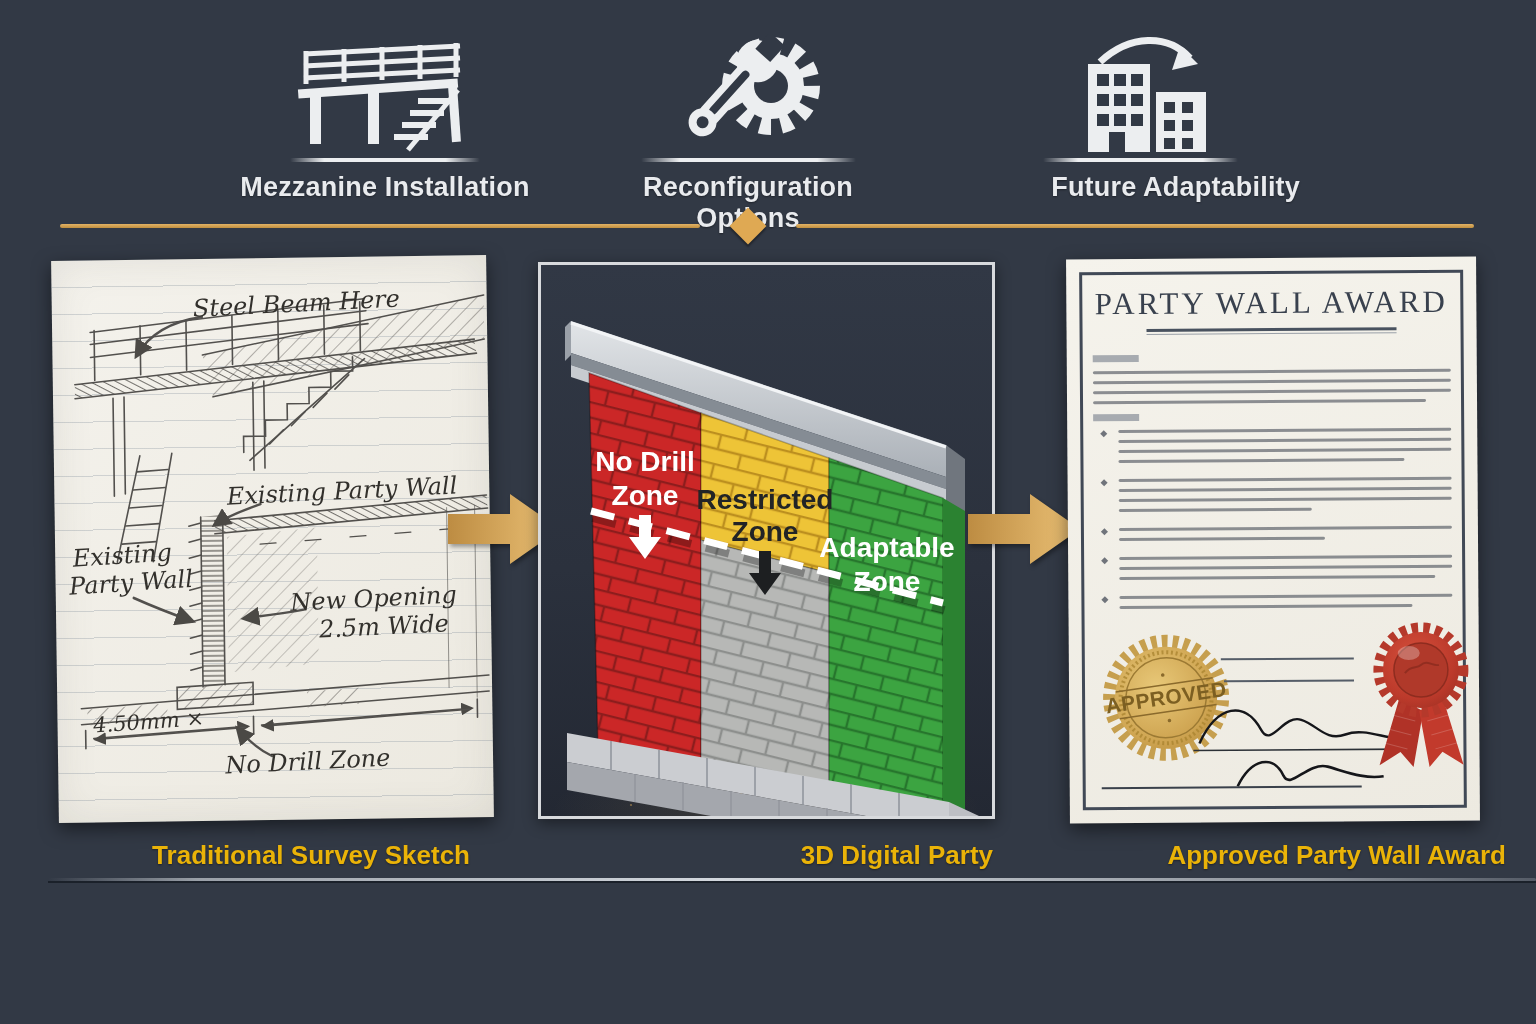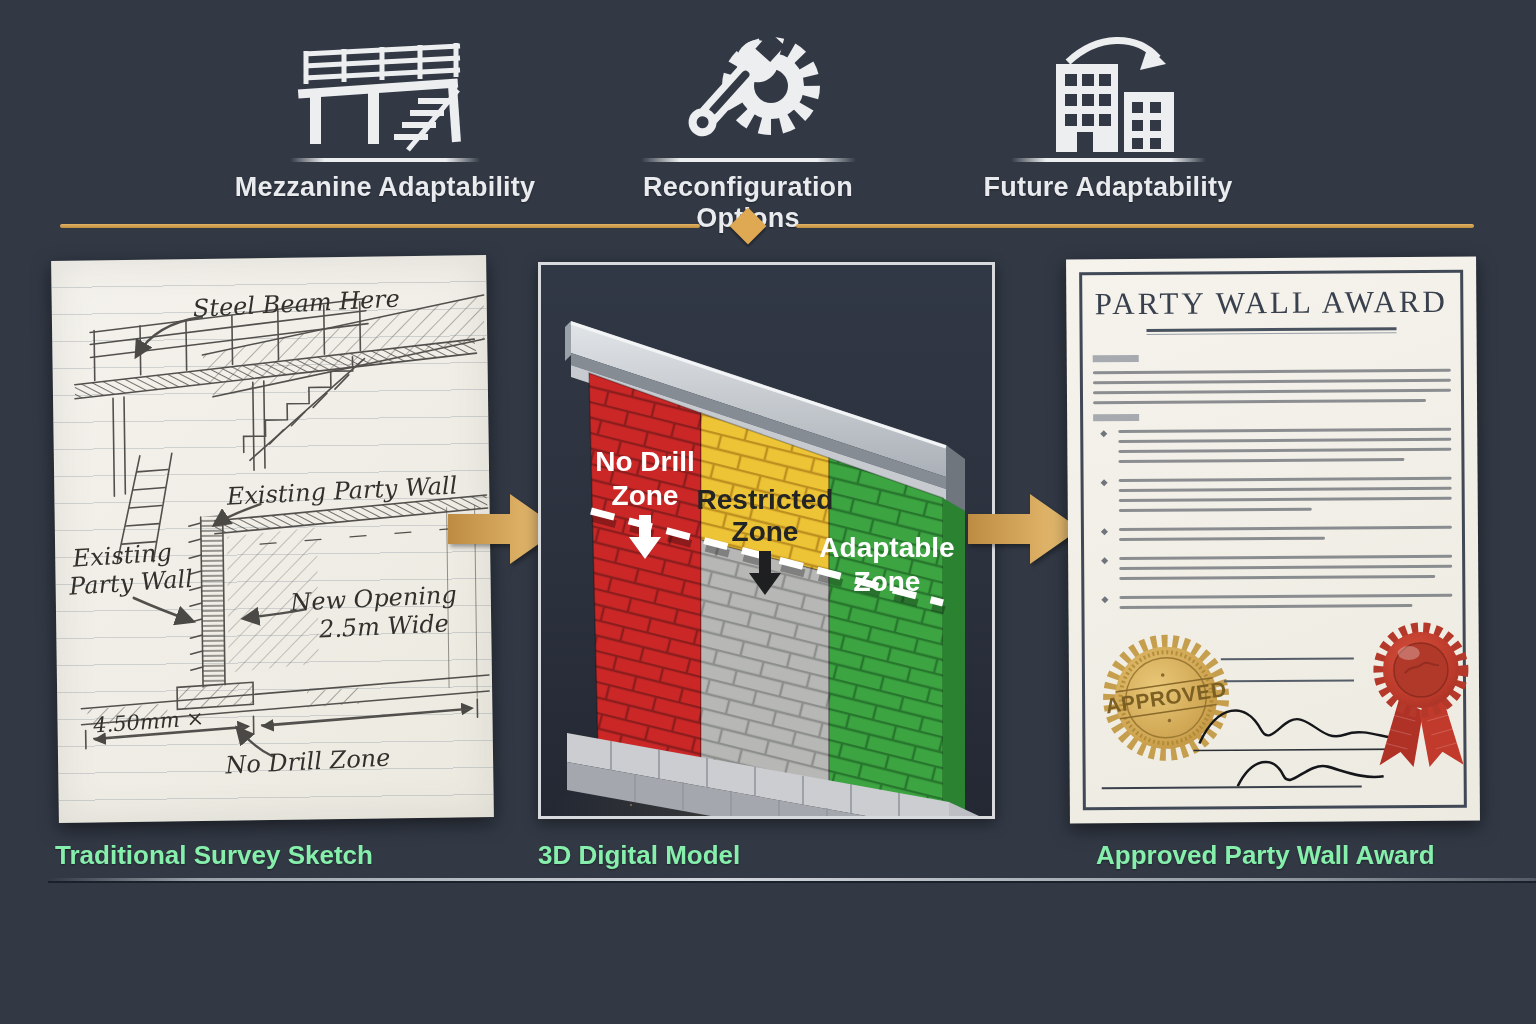--- a/index.html
+++ b/index.html
@@ -40,22 +40,22 @@
     font-size:31px;letter-spacing:3px;color:#39414e;font-weight:normal;}
   .award-rule{width:250px;height:3px;background:#49525f;margin:7px auto 0 auto;}
   .award-rule2{width:250px;height:1px;background:#9aa0a8;margin:2px auto 0 auto;}
   .award-body{padding:10px 26px 0 26px;}
   .gbar{width:46px;height:7px;background:#a7abb0;margin:10px 0 9px 0;}
   .gl{height:3px;background:#70747b;opacity:.8;border-radius:2px;margin-bottom:7px;}
   .bullet{display:flex;margin-bottom:9px;}
   .bmark{width:5px;height:5px;background:#70747b;transform:rotate(45deg);margin:1px 12px 0 8px;flex:none;}
   .blines{flex:1;}
   .sigline{position:absolute;height:2px;background:#555d68;}
-  .captions .cap{position:absolute;top:840px;text-align:left;font-size:26px;font-weight:bold;
-    color:#86efac;text-shadow:0 1px 2px rgba(0,0,0,.4);}
+  .captions .cap{position:absolute;top:840px;text-align:right;font-size:26px;font-weight:bold;
+    color:#eab308;text-shadow:0 1px 2px rgba(0,0,0,.4);}
   .silver-line{position:absolute;left:48px;right:0;top:878px;height:3px;border-radius:2px;
     background:linear-gradient(to right,rgba(255,255,255,0),#9aa0a8 10%,#d2d7dd 45%,#8d939b 85%,rgba(190,196,204,.25));}
   .silver-line-shadow{position:absolute;left:48px;right:0;top:881px;height:2px;background:rgba(10,14,20,.55);}
   .arrow-shadow{filter:drop-shadow(2px 3px 2px rgba(0,0,0,.35));}
   svg text{user-select:none;}
   .hand{font-family:"DejaVu Serif",serif;font-style:italic;fill:#32302c;}
 </style>
 </head>
 <body>
 
@@ -84,21 +84,21 @@
         <rect x="128" y="60" width="34" height="6"></rect>
           <rect x="120" y="72" width="34" height="6"></rect>
         <rect x="112" y="84" width="34" height="6"></rect>
           <rect x="104" y="96" width="34" height="6"></rect>
       </g>
       <path d="M168,52 L118,112" stroke="#eceef0" stroke-width="5"></path>
       <path d="M158,64 L148,78 M148,78 L138,76 M140,88 L130,100" stroke="#eceef0" stroke-width="3"></path>
     </svg>
   </div>
   <div class="swoosh" style="width:190px;"></div>
-  <div class="flabel">Mezzanine Adaptability</div>
+  <div class="flabel">Mezzanine Installation</div>
 </div>
 
 <div class="feature" style="left:588px;">
   <div class="iconbox">
     <svg width="160" height="122" viewBox="0 0 160 122">
       <g>
         <circle cx="103" cy="52" r="40" fill="none" stroke="#eceef0" stroke-width="18" stroke-dasharray="11 9.9"></circle>
         <circle cx="103" cy="52" r="33" fill="#eceef0"></circle>
         <circle cx="103" cy="52" r="17" fill="#323945"></circle>
       </g>
@@ -109,21 +109,21 @@
         <rect x="56" y="30" width="8" height="56" rx="4" fill="#323945"></rect>
         <circle cx="60" cy="98" r="14" fill="#eceef0"></circle>
         <circle cx="60" cy="98" r="6" fill="#323945"></circle>
       </g>
     </svg>
   </div>
   <div class="swoosh" style="width:215px;"></div>
   <div class="flabel">Reconfiguration Options</div>
 </div>
 
-<div class="feature" style="left:948px;">
+<div class="feature" style="left:980px;text-align:right;">
   <div class="iconbox">
     <svg width="160" height="120" viewBox="0 0 160 120">
       <path d="M40,26 C70,-2 108,-2 130,22" fill="none" stroke="#eceef0" stroke-width="7"></path>
       <path d="M120,10 L138,28 L112,34 Z" fill="#eceef0"></path>
       <rect x="28" y="28" width="62" height="88" fill="#eceef0"></rect>
       <g fill="#323945">
         <rect x="37" y="38" width="12" height="12"></rect>
           <rect x="54" y="38" width="12" height="12"></rect>
           <rect x="71" y="38" width="12" height="12"></rect>
         <rect x="37" y="58" width="12" height="12"></rect>
@@ -438,17 +438,17 @@
     <circle cx="56" cy="55" r="41" fill="none" stroke="#b5392b" stroke-width="13" stroke-dasharray="6.4 5.1"></circle>
     <circle cx="56" cy="55" r="38" fill="url(#gradRed)"></circle>
     <circle cx="56" cy="55" r="27" fill="#b0392a" stroke="#8e2c1f" stroke-width="1.5"></circle>
     <path d="M40,58 C46,50 52,54 56,50 C62,44 68,52 74,50" fill="none" stroke="#7e271b" stroke-width="2" opacity=".6"></path>
     <ellipse cx="44" cy="38" rx="11" ry="7" fill="#ffffff" opacity=".28"></ellipse>
   </svg>
 </div>
 
 <div class="captions">
   <div class="cap" style="left:55px;width:415px;">Traditional Survey Sketch</div>
-  <div class="cap" style="left:538px;width:455px;">3D Digital Model</div>
+  <div class="cap" style="left:538px;width:455px;">3D Digital Party</div>
   <div class="cap" style="left:1096px;width:410px;">Approved Party Wall Award</div>
 </div>
 <div class="silver-line-shadow"></div>
 <div class="silver-line"></div>
 
 </body></html>

